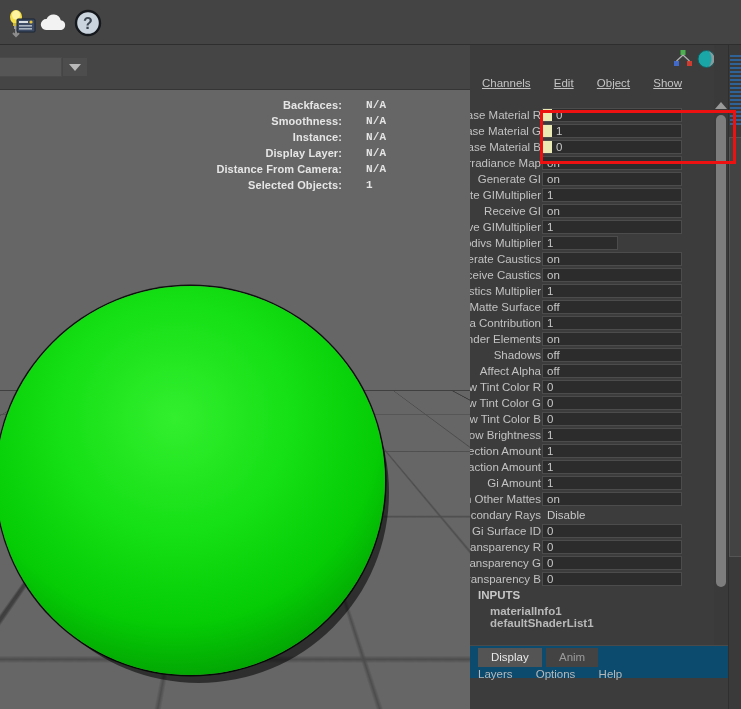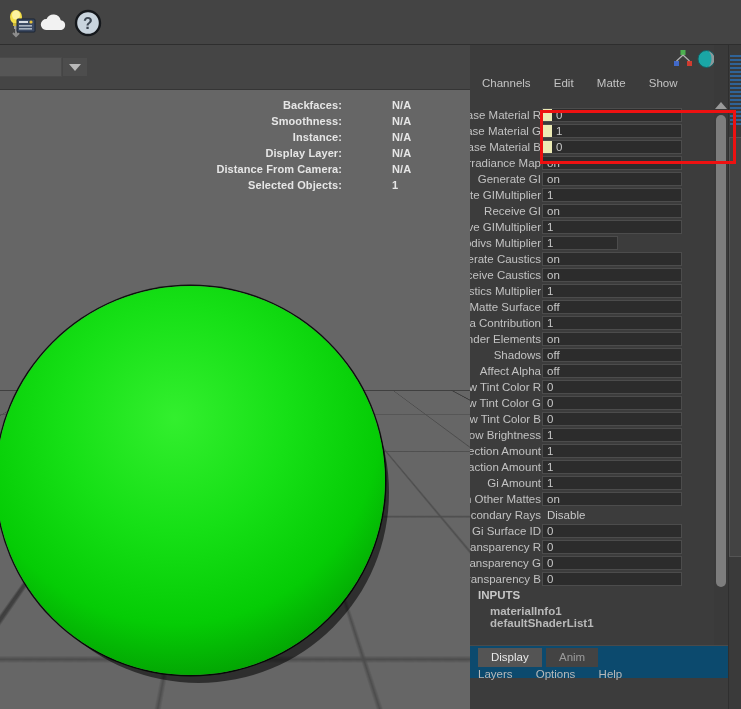--- a/index.html
+++ b/index.html
@@ -78,39 +78,39 @@
   }
 
   
   #hud {
     position: absolute; left: 236px; top: 52px; width: 226px;
     font-size: 11px; font-weight: bold; color: #e6e6e6;
     letter-spacing: .1px;
   }
   .hud-row { position: relative; height: 16px; line-height: 16px; text-align: right; }
   .hud-label { position: absolute; right: 120px; white-space: nowrap; }
-  .hud-value { position: absolute; left: 156px; }
+  .hud-value { position: absolute; left: 130px; font-family: Liberation Mono, monospace; }
 
   
   #attr-panel {
     position: absolute; left: 470px; top: 45px; width: 258px; height: 664px;
     background: #3c3c3c;
   }
   #attr-iconbar { position: relative; height: 28px; }
   .tool-icon { position: absolute; top: 4px; width: 21px; height: 20px; cursor: pointer; }
   #icon-nodes { left: 203px; }
   #icon-sphere-tool { left: 226px; }
   #icon-graph { left: 249px; }
 
   #attr-menubar {
     position: relative; height: 21px; padding-left: 12px;
     font-size: 11.5px; color: #c3c3c3;
   }
   #attr-menubar span {
-    display: inline-block; line-height: 21px; margin-right: 20px; cursor: default;
+    display: inline-block; line-height: 21px; margin-right: 20px; cursor: default; text-decoration: underline;
   }
 
   #node-title {
     padding: 2px 0 3px 9px; font-size: 11.5px; font-weight: bold; color: #cfcfcf;
   }
 
   #attr-list {
     position: absolute; left: 0; top: 62px; width: 241px; height: 547px;
     overflow: hidden;
   }
@@ -308,21 +308,21 @@
           <path d="M3 2 L3 17 L19 17" stroke="#9a9a9a" stroke-width="1.4" fill="none"></path>
           <path d="M5 15 L16 4" stroke="#7fc3e8" stroke-width="1.6" fill="none"></path>
           <path d="M12 4 L17 4 L17 9" stroke="#7fc3e8" stroke-width="1.6" fill="none"></path>
         </svg>
       </div>
     </div>
 
     <div id="attr-menubar">
       <span>Channels</span>
       <span>Edit</span>
-      <span>Matte</span>
+      <span>Object</span>
       <span>Show</span>
     </div>
 
 
     <div id="attr-list">
         <div class="attr-row">
           <span class="attr-label">Base Material R</span>
           <div class="attr-field keyed">0</div>
         </div>
         <div class="attr-row">

